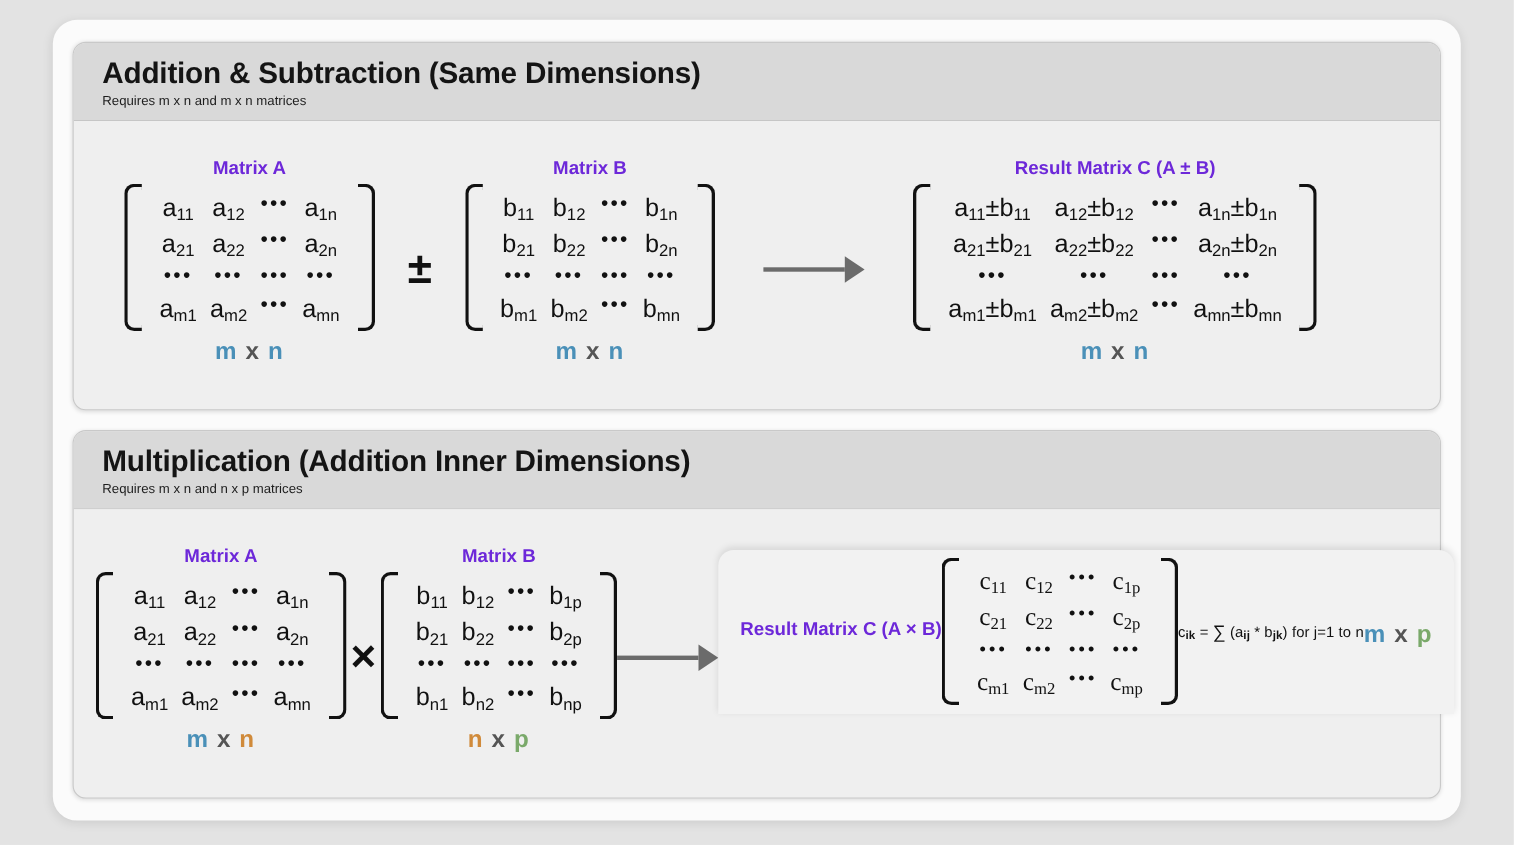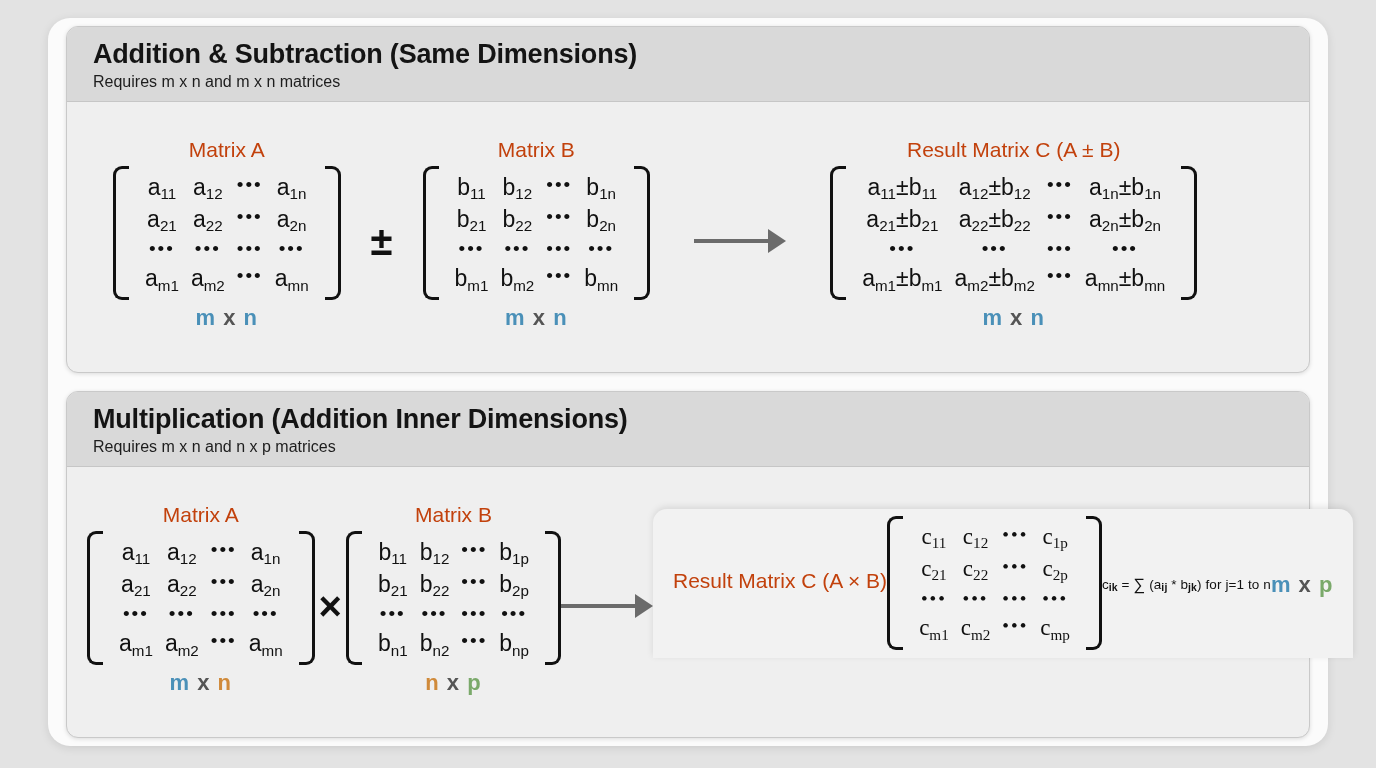--- a/index.html
+++ b/index.html
@@ -28,21 +28,21 @@
 
   .panel {
     position: absolute;
     left: 48px;
     top: 18px;
     width: 1280px;
     height: 728px;
     background: #fbfbfb;
     border-radius: 22px;
     box-shadow: 0 2px 10px rgba(0,0,0,0.10);
-    padding: 8px 18px;
+    padding: 20px 18px;
     display: flex;
     flex-direction: column;
     gap: 18px;
   }
 
   
   .card {
     position: relative;
     background: #efefef;
     border: 1px solid #c9c9c9;
@@ -64,21 +64,21 @@
   .card-title {
     font-size: 27px;
     font-weight: 700;
     color: #141414;
     letter-spacing: -0.2px;
     line-height: 1.12;
     white-space: nowrap;
   }
 
   .card-sub {
-    font-size: 16px;
+    font-size: 12px;
     color: #1d1d1d;
     margin-top: 3px;
     line-height: 1.2;
     white-space: nowrap;
   }
 
   .card-body {
     flex: 1;
     display: flex;
     align-items: center;
@@ -88,23 +88,23 @@
   }
 
   
   .mblock {
     display: flex;
     flex-direction: column;
     align-items: center;
   }
 
   .mlabel {
-    font-size: 21px;
-    font-weight: 400;
-    color: #c2410c;
+    font-size: 17px;
+    font-weight: 700;
+    color: #6d28d9;
     margin-bottom: 4px;
     white-space: nowrap;
   }
 
   .bracketed {
     display: flex;
     align-items: center;
   }
 
   .brk {

